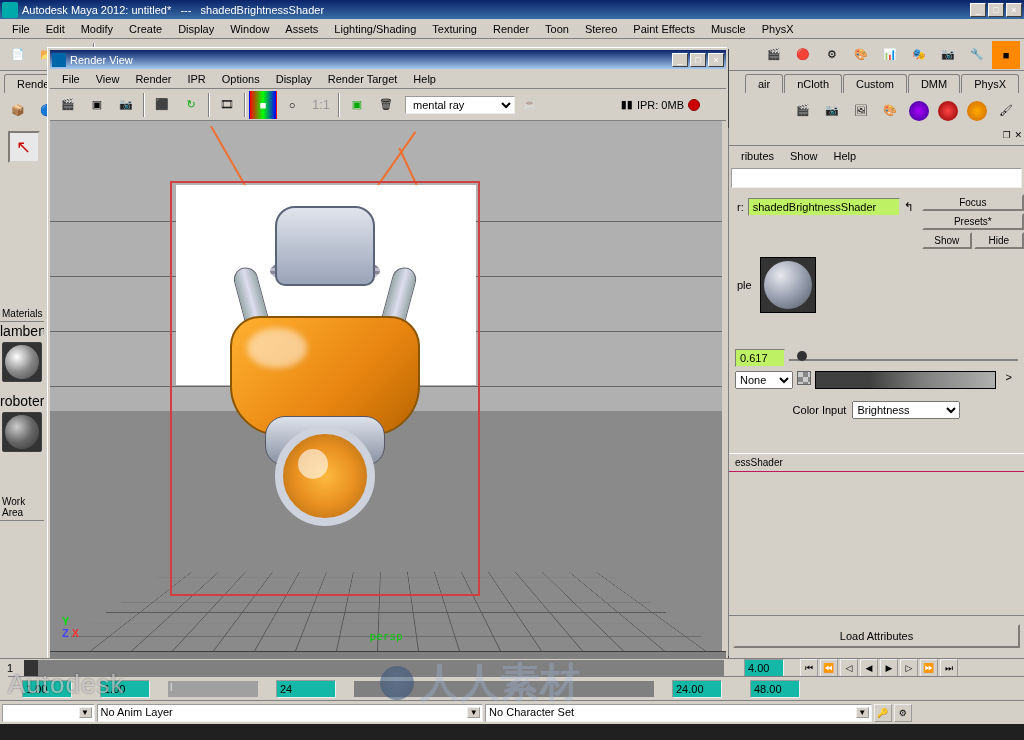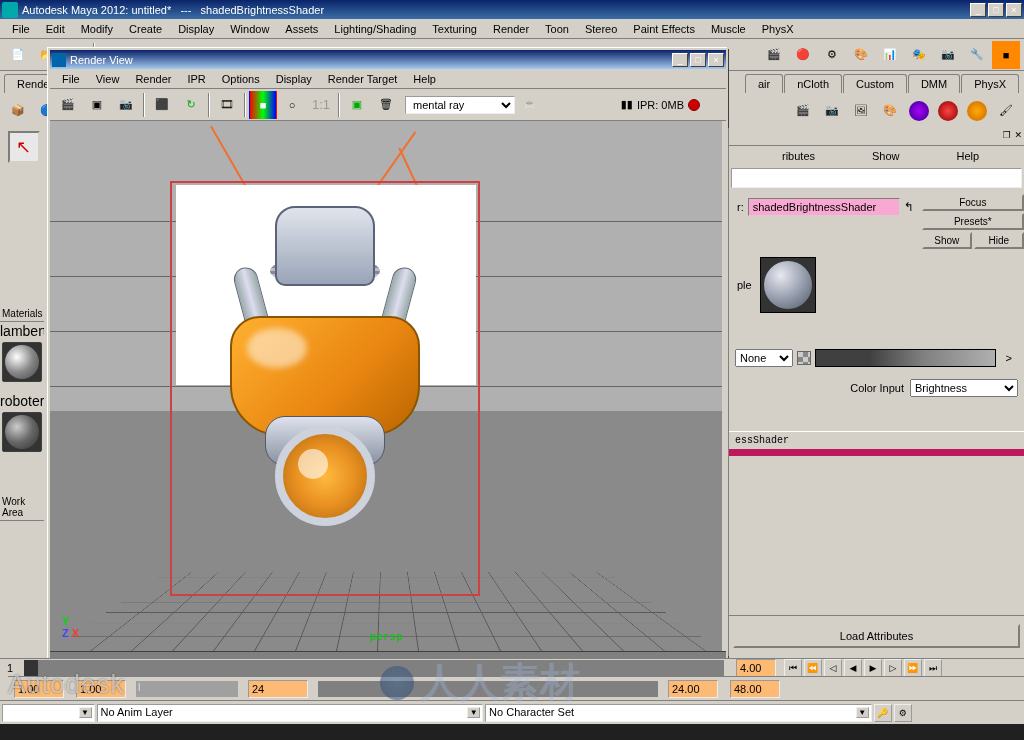--- a/index.html
+++ b/index.html
@@ -48,37 +48,37 @@
 .robot-base { position: absolute; left: 50%; transform: translateX(-50%); top: 220px; width: 100px; height: 100px; background: radial-gradient(circle, #ffba40, #e89020 50%, #a86510); border-radius: 50%; border: 8px solid #cdd2dc; }
 .robot-base::after { content:''; position:absolute; left:15px; top:15px; width:30px; height:30px; background:rgba(255,255,255,0.6); border-radius:50%; }
 .robot-base-ring { position: absolute; left: 50%; transform: translateX(-50%); top: 210px; width: 120px; height: 50px; background: linear-gradient(#dde2ec, #8890a0); border-radius: 20px; border:1px solid #556; }
 .axis { position: absolute; left: 12px; bottom: 12px; font-size: 11px; font-weight: bold; font-family: monospace; }
 .axis .y { color: #0d0; } .axis .z { color: #44f; } .axis .x { color: #f33; }
 .persp-label { position: absolute; bottom: 8px; left: 50%; transform: translateX(-50%); color: #0c0; font-family: monospace; font-size: 11px; }
 
 
 .right-panel { position: absolute; right: 0; top: 128px; width: 296px; height: 528px; background: #d4d0c8; border-left: 1px solid #808080; }
 .attr-menu { height: 20px; display: flex; align-items: center; padding: 0 4px; }
-.attr-menu span { padding: 2px 8px; cursor: pointer; margin-left: 41px; }
+.attr-menu span { padding: 2px 8px; cursor: pointer; }
 .attr-name-row { display: flex; align-items: center; padding: 4px; gap: 4px; }
-.attr-input { flex: 1; background: #f9a8d4; border: 1px inset #d4d0c8; padding: 2px 4px; height: 18px; }
+.attr-input { flex: 1; background: #bef264; border: 1px inset #d4d0c8; padding: 2px 4px; height: 18px; }
 .btn { background: #d4d0c8; border: 2px outset #d4d0c8; padding: 2px 8px; cursor: pointer; min-width: 50px; text-align: center; }
 .btn-sm { padding: 1px 6px; font-size: 10px; }
 .sample-row { display: flex; align-items: center; padding: 4px 8px; gap: 8px; }
 .sample-sphere { width: 56px; height: 56px; background: #333; border: 1px solid #000; display: flex; align-items: center; justify-content: center; }
 .sample-ball { width: 48px; height: 48px; border-radius: 50%; background: radial-gradient(circle at 35% 30%, #e8e8f0, #9098a8 55%, #505560); }
 .color-bar { height: 18px; background: linear-gradient(90deg, #404040 30%, #808080 60%, #b0b0b0); border: 1px solid #000; flex:1; }
 .slider-dot { width:10px; height:10px; background:#333; border-radius:50%; position:absolute; top:-4px; left: 8px; }
-.attr-section-hdr { background: #d4d0c8; padding: 3px 6px; border-top: 1px solid #fff; border-bottom: 7px solid #be185d; font-size: 10px; font-family: Liberation Mono, monospace; }
+.attr-section-hdr { background: #d4d0c8; padding: 3px 6px; border-top: 1px solid #fff; border-bottom: 1px solid #be185d; font-size: 10px; }
 .bottom-row { display: flex; padding: 8px 4px; gap: 6px; border-top: 1px solid #808080; }
 .bottom-row .btn { flex: 1; padding: 4px; }
 
 
 .timeline { position: absolute; left: 8px; right: 0; bottom: 40px; height: 24px; background: #d4d0c8; display: flex; align-items: center; border-top: 1px solid #808080; }
-.tl-num { background: #fdba74; border: 1px inset; width: 50px; height: 18px; padding: 1px 3px; margin: 0 6px; }
+.tl-num { background: #14b8a6; border: 1px inset; width: 50px; height: 18px; padding: 1px 3px; margin: 0 14px; }
 .tl-track { flex: 1; height: 16px; background: #808080; position: relative; margin: 0 4px; }
 .tl-ticks { position: absolute; inset: 0; display: flex; justify-content: space-between; color: #ddd; font-size: 9px; padding: 0 2px; }
 .tl-marker { position:absolute; left:0; top:0; width:14px; height:16px; background:#333; }
 .statusbar2 { position: absolute; left: 0; right: 0; bottom: 16px; height: 24px; background: #d4d0c8; display: flex; align-items: center; border-top: 1px solid #808080; gap: 2px; padding: 0 2px; }
 .statusbar3 { position: absolute; left: 0; right: 0; bottom: 0; height: 16px; background: #202020; }
 .play-btn { width: 18px; height: 18px; background: #d4d0c8; border: 1px outset; font-size: 9px; text-align: center; line-height: 16px; cursor: pointer; }
 .dropdown { background: #fff; border: 1px inset; height: 18px; padding: 1px 14px 1px 3px; position: relative; }
 .dropdown::after { content: '▼'; position: absolute; right: 2px; top: 2px; font-size: 8px; background: #d4d0c8; border: 1px outset; width: 11px; text-align: center; }
 
 .ipr-bar { position:absolute; right: 26px; display:flex; align-items:center; gap:4px; font-size:10px; }
@@ -296,29 +296,36 @@
     </div>
   </div>
   <div class="sample-row">
     <span>ple</span>
     <div class="sample-sphere">
         <div class="sample-ball"></div>
       </div>
   </div>
   <div style="height:30px"></div>
   <div style="display:flex;align-items:center;padding:2px 6px;gap:4px">
+    <input class="attr-input" style="width: 50px; flex: 0 0 auto;" value="0.617">
+    <div style="flex:1;position:relative">
+        <div style="height:2px;background:#808080;margin-top:4px"></div>
+        <div class="slider-dot"></div>
+      </div>
+  </div>
+  <div style="display:flex;align-items:flex-start;padding:2px 6px;gap:4px">
     <select style="width:58px"><option>None</option></select>
     <div class="checker-btn" style="width:14px;height:14px"></div>
     <div style="position:relative;flex:1">
       <div class="color-bar"></div>
     </div>
     <span style="padding:0 6px">&gt;</span>
   </div>
   <div style="height:6px"></div>
-  <div style="display:flex;align-items:center;padding:4px 6px;gap:6px;justify-content:flex-end">
+  <div style="display:flex;align-items:center;padding:4px 6px;gap:6px;justify-content:center">
     <span>Color Input</span>
     <select style="width:108px"><option>Brightness</option></select>
   </div>
   <div style="height:30px"></div>
   <div class="attr-section-hdr">essShader</div>
   <div style="flex:1"></div>
   <div class="bottom-row" style="position:absolute;bottom:0;left:0;right:0">
     <div class="btn">Load Attributes</div>
   </div>
 </div>

